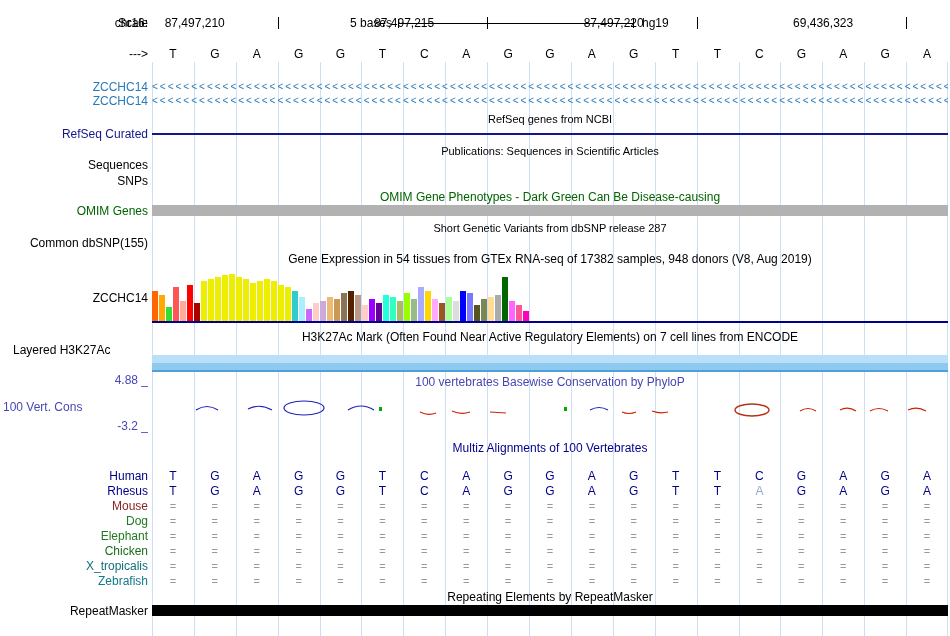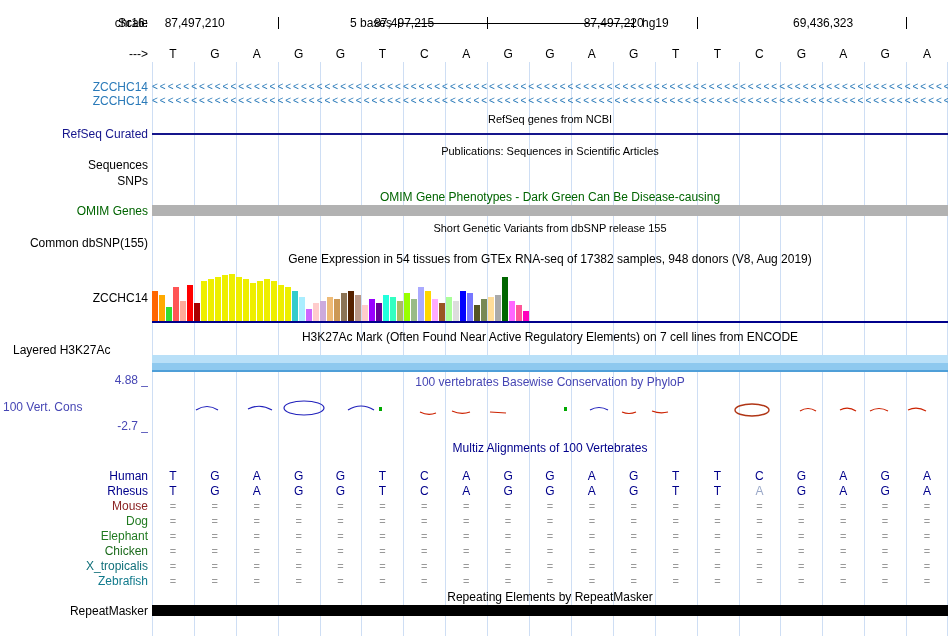--- a/index.html
+++ b/index.html
@@ -124,21 +124,21 @@
   <div class="row ctr" style="top:190px;color:#006400">OMIM Gene Phenotypes - Dark Green Can Be Disease-causing</div>
 
   <div class="row" style="top:174px">
     <div class="lbl">SNPs</div>
   </div>
   <div class="row" style="top:204px">
     <div class="lbl" style="color:#006400">OMIM Genes</div>
   </div>
   <div class="hbar" style="top:205px;height:11px;background:#b2b2b2"></div>
 
-  <div class="row ctr sm" style="top:221px">Short Genetic Variants from dbSNP release 155</div>
+  <div class="row ctr sm" style="top:221px">Short Genetic Variants from dbSNP release 287</div>
   <div class="row" style="top:236px">
     <div class="lbl">Common dbSNP(155)</div>
   </div>
 
   <div class="row ctr" style="top:252px">Gene Expression in 54 tissues from GTEx RNA-seq of 17382 samples, 948 donors (V8, Aug 2019)</div>
   <div class="row" style="top:291px">
     <div class="lbl">ZCCHC14</div>
   </div>
   <div id="gtex-bars">
       <div class="gtex-bar" style="height: 30px; background: rgb(255, 102, 0);"></div>
@@ -207,21 +207,21 @@
   <div class="hbar" style="top:370px;height:2px;background:#4f9fd8"></div>
 
   <div class="row" style="top:373px">
     <div class="lbl" style="color:#4646b4">4.88 _</div>
   </div>
   <div class="row ctr" style="top:375px;color:#4646b4">100 vertebrates Basewise Conservation by PhyloP</div>
   <div class="row" style="top:400px">
     <div class="lbl-l" style="left:3px;color:#4646b4">100 Vert. Cons</div>
   </div>
   <div class="row" style="top:419px">
-    <div class="lbl" style="color:#4646b4">-2.7 _</div>
+    <div class="lbl" style="color:#4646b4">-3.2 _</div>
   </div>
   <svg id="cons-svg" width="796" height="46" viewBox="0 0 796 46">
     <g fill="none" stroke="#2020bb" stroke-width="1.2">
       <path d="M44,24 q11,-7 22,0"></path>
       <path d="M96,23 q12,-6 24,1"></path>
       <ellipse cx="152" cy="22" rx="20" ry="7"></ellipse>
       <path d="M196,24 q13,-8 26,0"></path>
       <path d="M438,24 q9,-5 18,0"></path>
     </g>
     <g fill="#00aa00">

